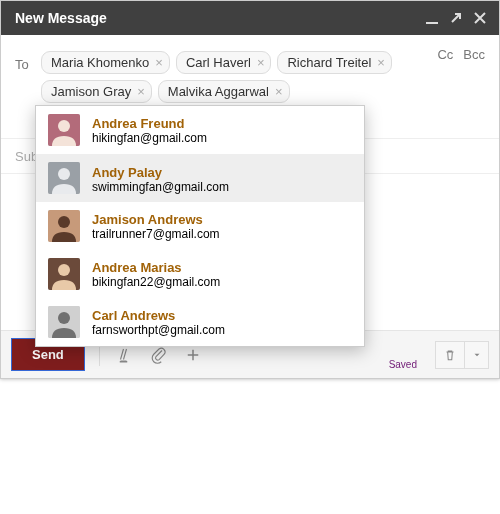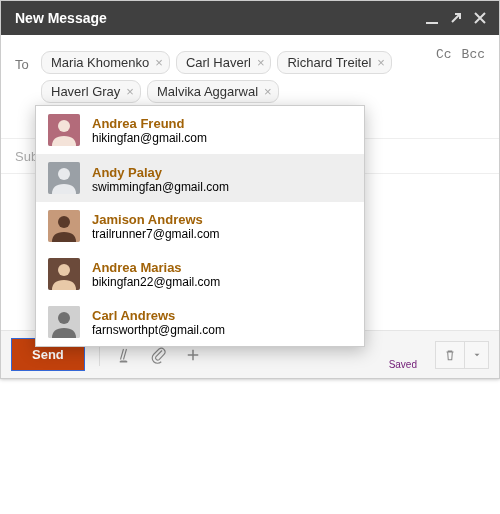--- a/index.html
+++ b/index.html
@@ -10,27 +10,27 @@
   .titlebar .tb-icon { width: 18px; height: 18px; margin-left: 6px; color: #ddd; display: flex; align-items: center; justify-content: center; cursor: pointer; }
   .titlebar .tb-icon svg { width: 14px; height: 14px; }
   .headers { padding: 16px 14px 6px 14px; border-bottom: 1px solid #eee; position: relative; }
   .to-row { display: flex; align-items: flex-start; }
   .to-label { color: #777; font-size: 13px; padding-top: 6px; width: 26px; }
   .chips { flex: 1; display: flex; flex-wrap: wrap; gap: 6px; align-items: center; padding-right: 70px; }
   .chip { border: 1px solid #ddd; border-radius: 9px; background: #f7f7f7; color: #333; font-size: 13px; padding: 3px 6px 3px 9px; display: flex; align-items: center; cursor: pointer; }
   .chip .x { color: #aaa; font-size: 13px; margin-left: 6px; line-height: 1; }
   .recipient-input { border: none; outline: none; font-size: 13px; color: #222; padding: 4px 2px; min-width: 60px; }
   .ccbcc { position: absolute; right: 14px; top: 12px; display: flex; gap: 10px; color: #777; font-size: 13px; }
-  .ccbcc span { cursor: pointer; font-family: Liberation Mono, monospace; }
+  .ccbcc span { cursor: pointer; }
   .subject-row { padding: 8px 14px; border-bottom: 1px solid #eee; }
   .subject-input { border: none; outline: none; font-size: 13px; color: #222; width: 100%; }
   .subject-input::placeholder, .recipient-input::placeholder { color: #aaa; }
   .body-area { flex: 1; padding: 12px 14px; font-size: 13px; color: #222; overflow: auto; position: relative; }
   .toolbar { height: 48px; border-top: 1px solid #e5e5e5; background: #f5f5f5; display: flex; align-items: center; padding: 0 10px; gap: 12px; }
-  .send-btn { background: #c2410c; color: #fff; border: 1px solid #3367d6; font-weight: bold; font-size: 13px; padding: 8px 20px; cursor: pointer; }
+  .send-btn { background: #7f1d1d; color: #fff; border: 1px solid #3367d6; font-weight: bold; font-size: 13px; padding: 8px 20px; cursor: pointer; }
   .tool-icon { width: 22px; height: 22px; color: #888; display: flex; align-items: center; justify-content: center; cursor: pointer; }
   .tool-sep { width: 1px; height: 22px; background: #ddd; margin: 0 2px; }
   .tool-icon svg { width: 18px; height: 18px; }
   .toolbar .spacer { flex: 1; }
   .saved-text { color: #701a75; font-size: 10px; margin-right: 6px; margin-top: 20px; }
   .more-group { display: flex; align-items: center; }
   .trash-btn { border: 1px solid #ddd; background: #f7f7f7; width: 30px; height: 28px; display: flex; align-items: center; justify-content: center; color: #888; cursor: pointer; }
   .more-btn { border: 1px solid #ddd; border-left: none; background: #f7f7f7; width: 24px; height: 28px; display: flex; align-items: center; justify-content: center; color: #888; cursor: pointer; }
   .dropdown { position: absolute; left: 34px; top: 70px; width: 330px; background: #fff; border: 1px solid #ccc; box-shadow: 0 4px 16px rgba(0,0,0,.25); z-index: 10; }
   .dd-item { display: flex; align-items: center; padding: 8px 12px; gap: 12px; cursor: pointer; }
@@ -76,21 +76,21 @@
           </span>
           <span class="chip">
             <span>Carl Haverl</span>
             <span class="x">×</span>
           </span>
           <span class="chip">
             <span>Richard Treitel</span>
             <span class="x">×</span>
           </span>
           <span class="chip">
-            <span>Haverl Gray</span>
+            <span>Jamison Gray</span>
             <span class="x">×</span>
           </span>
           <span class="chip">
             <span>Malvika Aggarwal</span>
             <span class="x">×</span>
           </span>
           <input class="recipient-input" id="recipient-input" value="an" style="">
       </div>
     </div>
     <div class="ccbcc">

